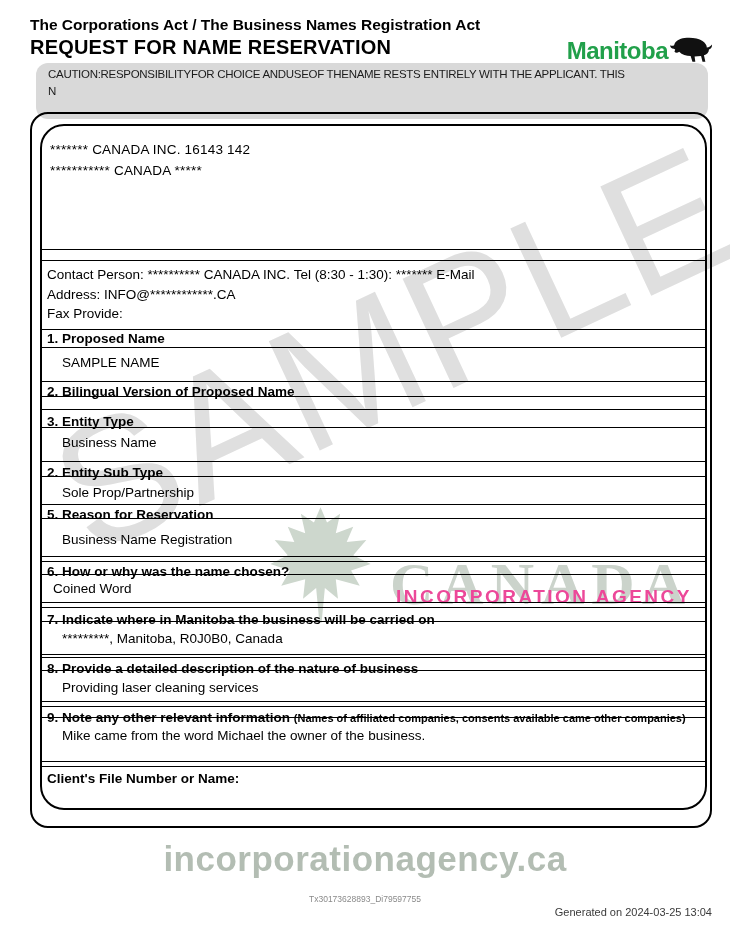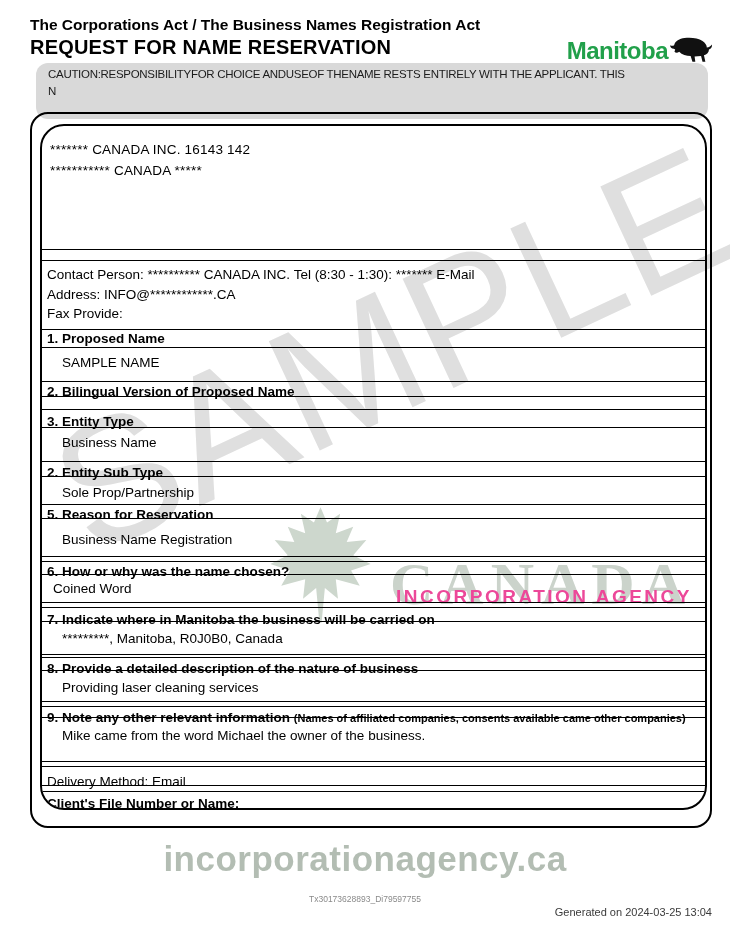--- a/index.html
+++ b/index.html
@@ -166,24 +166,20 @@
     <div class="row gap5"></div>
 
     <div id="r-s9" class="row">
       <div class="strike" style="top:10px"></div>
       <div class="hdr"><span>9. Note any other relevant information </span><span class="note">(Names of affiliated companies, consents available came other companies)</span></div>
       <div class="val">Mike came from the word Michael the owner of the business.</div>
     </div>
 
     <div class="row gap5"></div>
 
-    <div id="r-delivery" class="row">
-      <div class="strike" style="top:18px"></div>
-      <div style="position:relative"><b>Delivery Method: </b><span>Email</span></div>
-    </div>
 
     <div id="r-client" class="row last">
       <span>Client's File Number or Name:</span>
     </div>
 
   </div>
 
   <div id="tx-id" class="layer">Tx30173628893_Di79597755</div>
   <div id="generated" class="layer">Generated on 2024-03-25 13:04</div>
 

